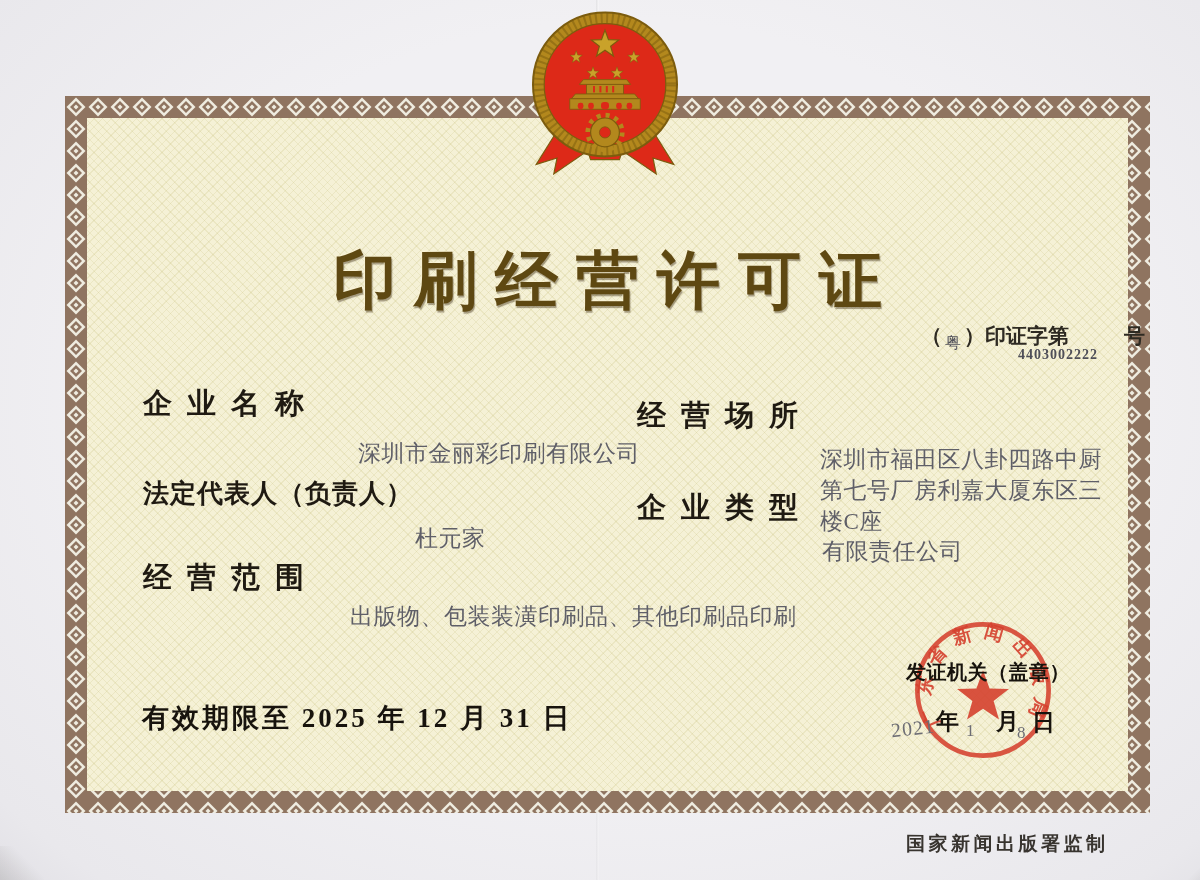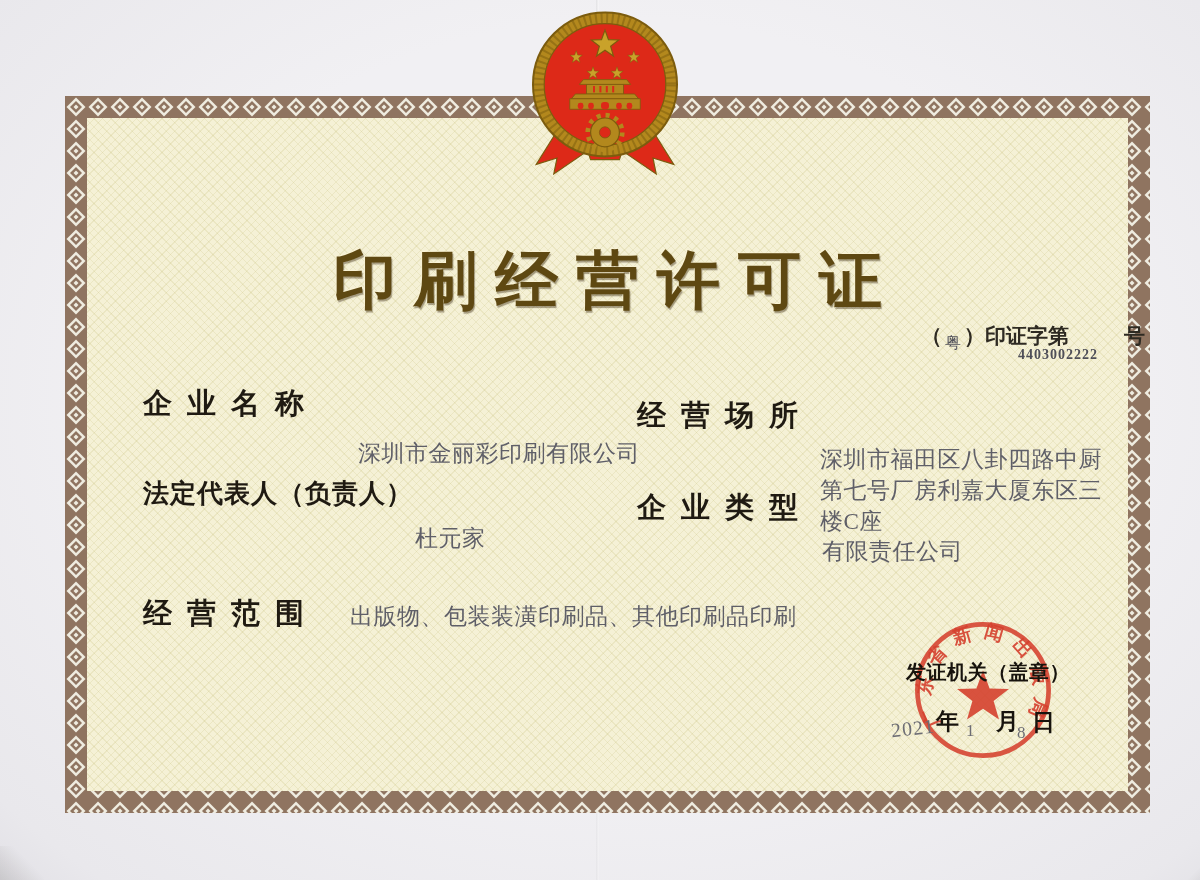--- a/index.html
+++ b/index.html
@@ -54,21 +54,21 @@
     margin-top:36px;
   }
   .pos-company-label{left:143px;top:384px;}
   .pos-company-value{left:358px;top:402px;white-space:nowrap;}
   .pos-premises-label{left:637px;top:396px;}
   .pos-premises-value{left:820px;top:408px;width:292px;}
   .pos-legal-label{left:143px;top:476px;}
   .pos-legal-value{left:415px;top:487px;white-space:nowrap;}
   .pos-type-label{left:637px;top:488px;}
   .pos-type-value{left:822px;top:500px;white-space:nowrap;}
-  .pos-scope-label{left:143px;top:558px;margin-top:36px;}
+  .pos-scope-label{left:143px;top:558px;}
   .pos-scope-value{left:350px;top:565px;white-space:nowrap;}
   .validity{
     position:absolute;left:142px;top:700px;z-index:2;
     font-size:27px;font-weight:700;letter-spacing:3px;color:#17130d;white-space:nowrap;
   }
   .issuer{
     position:absolute;left:906px;top:659px;z-index:3;
     font-size:20px;font-weight:700;letter-spacing:.5px;color:#17130d;white-space:nowrap;
   }
   .seal{position:absolute;left:908px;top:615px;width:150px;height:150px;z-index:2;}
@@ -163,34 +163,36 @@
 
   <div class="f-label tight pos-legal-label">法定代表人（负责人）</div>
   <div class="f-value pos-legal-value">杜元家</div>
 
   <div class="f-label pos-type-label">企业类型</div>
   <div class="f-value pos-type-value">有限责任公司</div>
 
   <div class="f-label pos-scope-label">经营范围</div>
   <div class="f-value pos-scope-value">出版物、包装装潢印刷品、其他印刷品印刷</div>
 
+  <div class="validity">有效期限至 2025 年 12 月 31 日</div>
 
   <svg class="seal" viewBox="0 0 160 160">
     <circle cx="80" cy="80" r="70" fill="none" stroke="#d5402e" stroke-width="5" opacity="0.88"></circle>
     <path id="sealarc" d="M 32.4,107.5 A 55,55 0 1 1 127.6,107.5" fill="none"></path>
     <text font-size="20" fill="#d5402e" letter-spacing="11" opacity="0.9" font-weight="600">
       <textPath href="#sealarc" startOffset="50%" text-anchor="middle">广东省新闻出版局</textPath>
     </text>
     <use href="#star" transform="translate(80,88) scale(2.9)" fill="#d5402e" opacity="0.9"></use>
   </svg>
 
   <div class="issuer">发证机关（盖章）</div>
   <span class="date-num d-year">2021</span>
   <span class="date-unit d-yu">年</span>
   <span class="date-num d-month">1</span>
   <span class="date-unit d-mu">月</span>
   <span class="date-num d-day">8</span>
   <span class="date-unit d-du">日</span>
 
+  <div class="footer-note">国家新闻出版署监制</div>
 
   <div class="shade-bl"></div>
   <div class="shade-br"></div>
 </div>
 
 </body></html>

